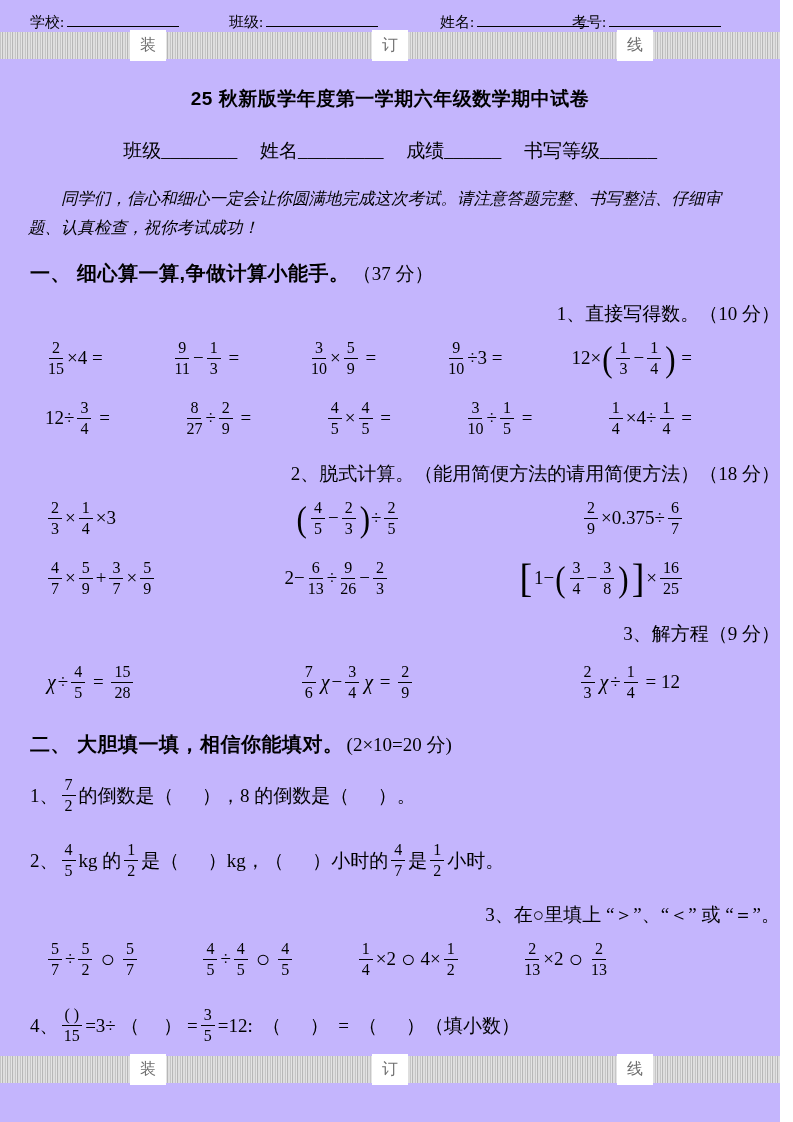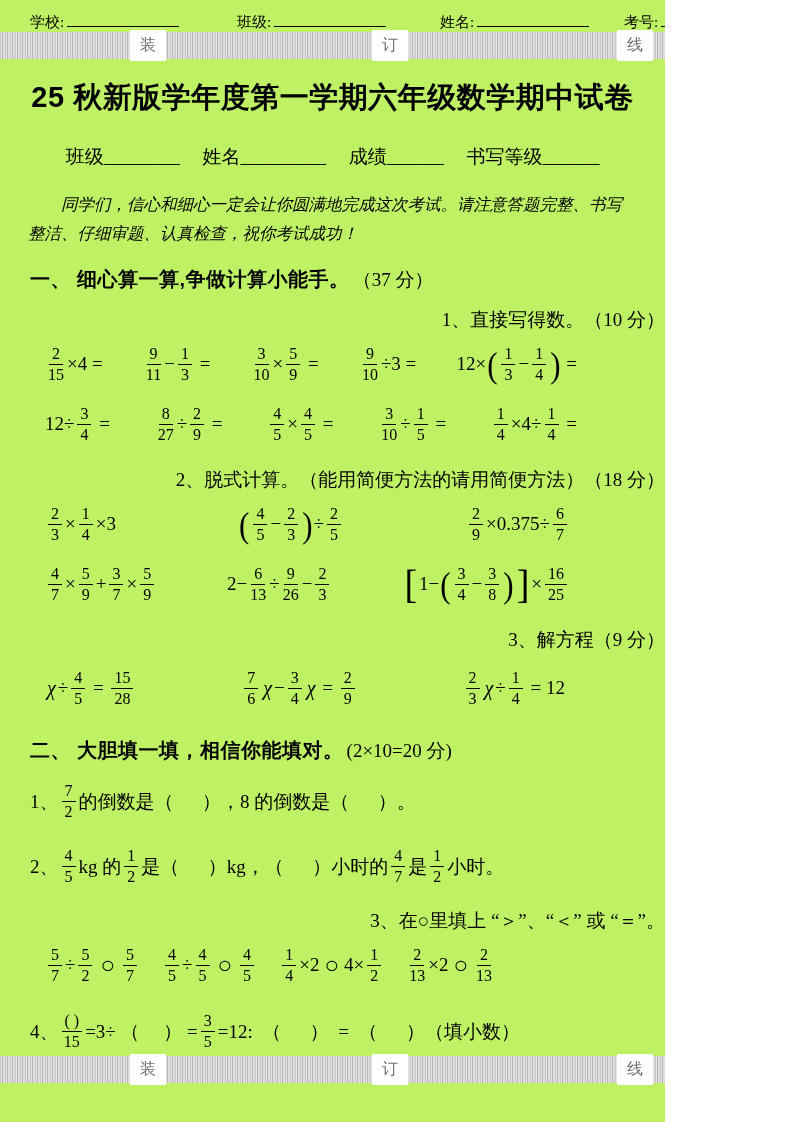--- a/index.html
+++ b/index.html
@@ -1,35 +1,35 @@
 <!DOCTYPE html>
 <html><head>
 <meta charset="utf-8">
 <style>
   html,body{margin:0;padding:0;background:#fff;}
-  .page{position:relative;width:665px;height:1122px;background:#bef264;overflow:hidden;
+  .page{position:relative;width:780px;height:1122px;background:#c4b5fd;overflow:hidden;
         font-family:"Liberation Serif",serif;color:#000;}
   
   .band{position:absolute;left:0;width:793px;height:27px;
         background:repeating-linear-gradient(90deg,#c6c6c6 0 1px,#e4e4e4 1px 2px,#b7b7b7 2px 3px,#dedede 3px 5px);}
   .band.top{top:32px}
   .band.bottom{top:1056px}
   .band-box{position:absolute;top:-2px;width:36px;height:31px;background:#fff;
             display:flex;align-items:center;justify-content:center;
             font-size:16px;color:#6f6f6f;}
   .bx1{left:130px}.bx2{left:372px}.bx3{left:617px}
   
   .margin-row{position:absolute;top:13px;left:0;width:100%;font-size:15px;}
   .mf{position:absolute;white-space:nowrap;}
   .mf .blank{display:inline-block;width:112px;height:13px;border-bottom:1.4px solid #000;margin-left:3px;}
-  .mf1{left:30px}.mf2{left:237px}.mf3{left:440px}.mf4{left:624px}
+  .mf1{left:30px}.mf2{left:229px}.mf3{left:440px}.mf4{left:572px}
   
   .content{position:absolute;top:66px;left:0;width:100%;}
-  .title{margin:12px 0 0;text-align:center;font-family:"Liberation Sans",sans-serif;
-         font-size:29px;font-weight:700;letter-spacing:.5px;}
+  .title{margin:20px 0 0;text-align:center;font-family:"Liberation Sans",sans-serif;
+         font-size:19px;font-weight:700;letter-spacing:.5px;}
   .info-line{margin-top:26px;text-align:center;font-size:19px;}
   .info-line span{margin:0 9px;}
   .greeting{margin:20px 28px 0;font-size:16.5px;font-style:italic;line-height:29px;text-indent:2em;}
   .sec-head{margin:18px 0 0 30px;font-size:20px;}
   .sec-head .h{font-family:"Liberation Sans",sans-serif;font-weight:700;letter-spacing:.5px;}
   .sec-head .s{font-size:19px;margin-left:3px;}
   .sec2{margin-top:20px;}
   .q-label{margin:14px 0 0 30px;font-size:19px;text-align:right;}
   .math-row{display:flex;justify-content:space-between;align-items:center;min-height:58px;margin:2px 0 0 45px;}
   .r5{margin-right:88px}

